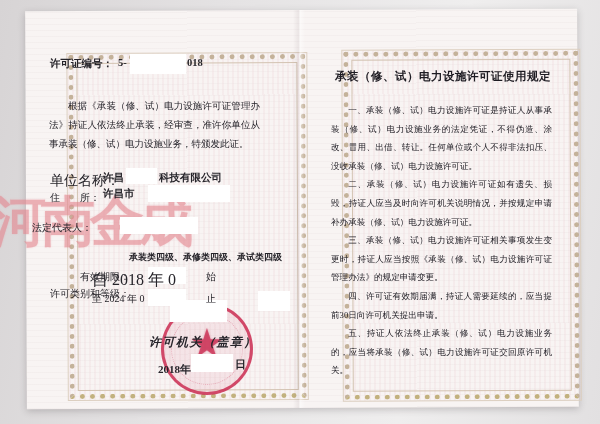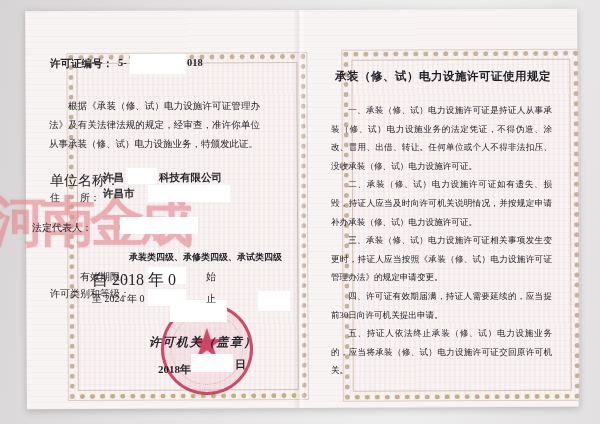--- a/index.html
+++ b/index.html
@@ -73,21 +73,21 @@
   <div class="redact" style="left:148px;top:267px;width:38px;height:17px;"></div>
   <div class="redact" style="left:148px;top:289px;width:38px;height:17px;"></div>
   <div class="redact" style="left:258px;top:291px;width:32px;height:20px;"></div>
   <div class="redact" style="left:170px;top:300px;width:57px;height:22px;"></div>
   <div class="redact" style="left:191px;top:354px;width:42px;height:18px;"></div>
 
   <span class="txt b" style="left:50px;top:57px;font-size:10.5px;">许可证编号：</span>
   <span class="txt b" style="left:118px;top:57px;font-size:10.5px;">5-</span>
   <span class="txt b" style="left:187px;top:57px;font-size:10.5px;">018</span>
 
-  <div class="txt intro" style="left:49px;top:97px;">根据《承装（修、试）电力设施许可证管理办法》及有关法律法规的规定，经审查，准许你单位从事承装（修、试）电力设施业务，特颁发此证。</div>
+  <div class="txt intro" style="left:49px;top:97px;">根据《承装（修、试）电力设施许可证管理办法》持证人依法终止承装，经审查，准许你单位从事承装（修、试）电力设施业务，特颁发此证。</div>
 
   <span class="txt" style="left:50px;top:172px;font-size:14px;">单位名称：</span>
   <span class="txt b" style="left:103px;top:171px;font-size:10.5px;">许昌</span>
   <span class="txt b" style="left:159px;top:171px;font-size:10.5px;">科技有限公司</span>
 
   <span class="txt" style="left:50px;top:191px;font-size:10px;">住　　所：</span>
   <span class="txt b" style="left:103px;top:187px;font-size:10.5px;">许昌市</span>
 
   <span class="txt" style="left:32px;top:221px;font-size:10px;">法定代表人：</span>
 

